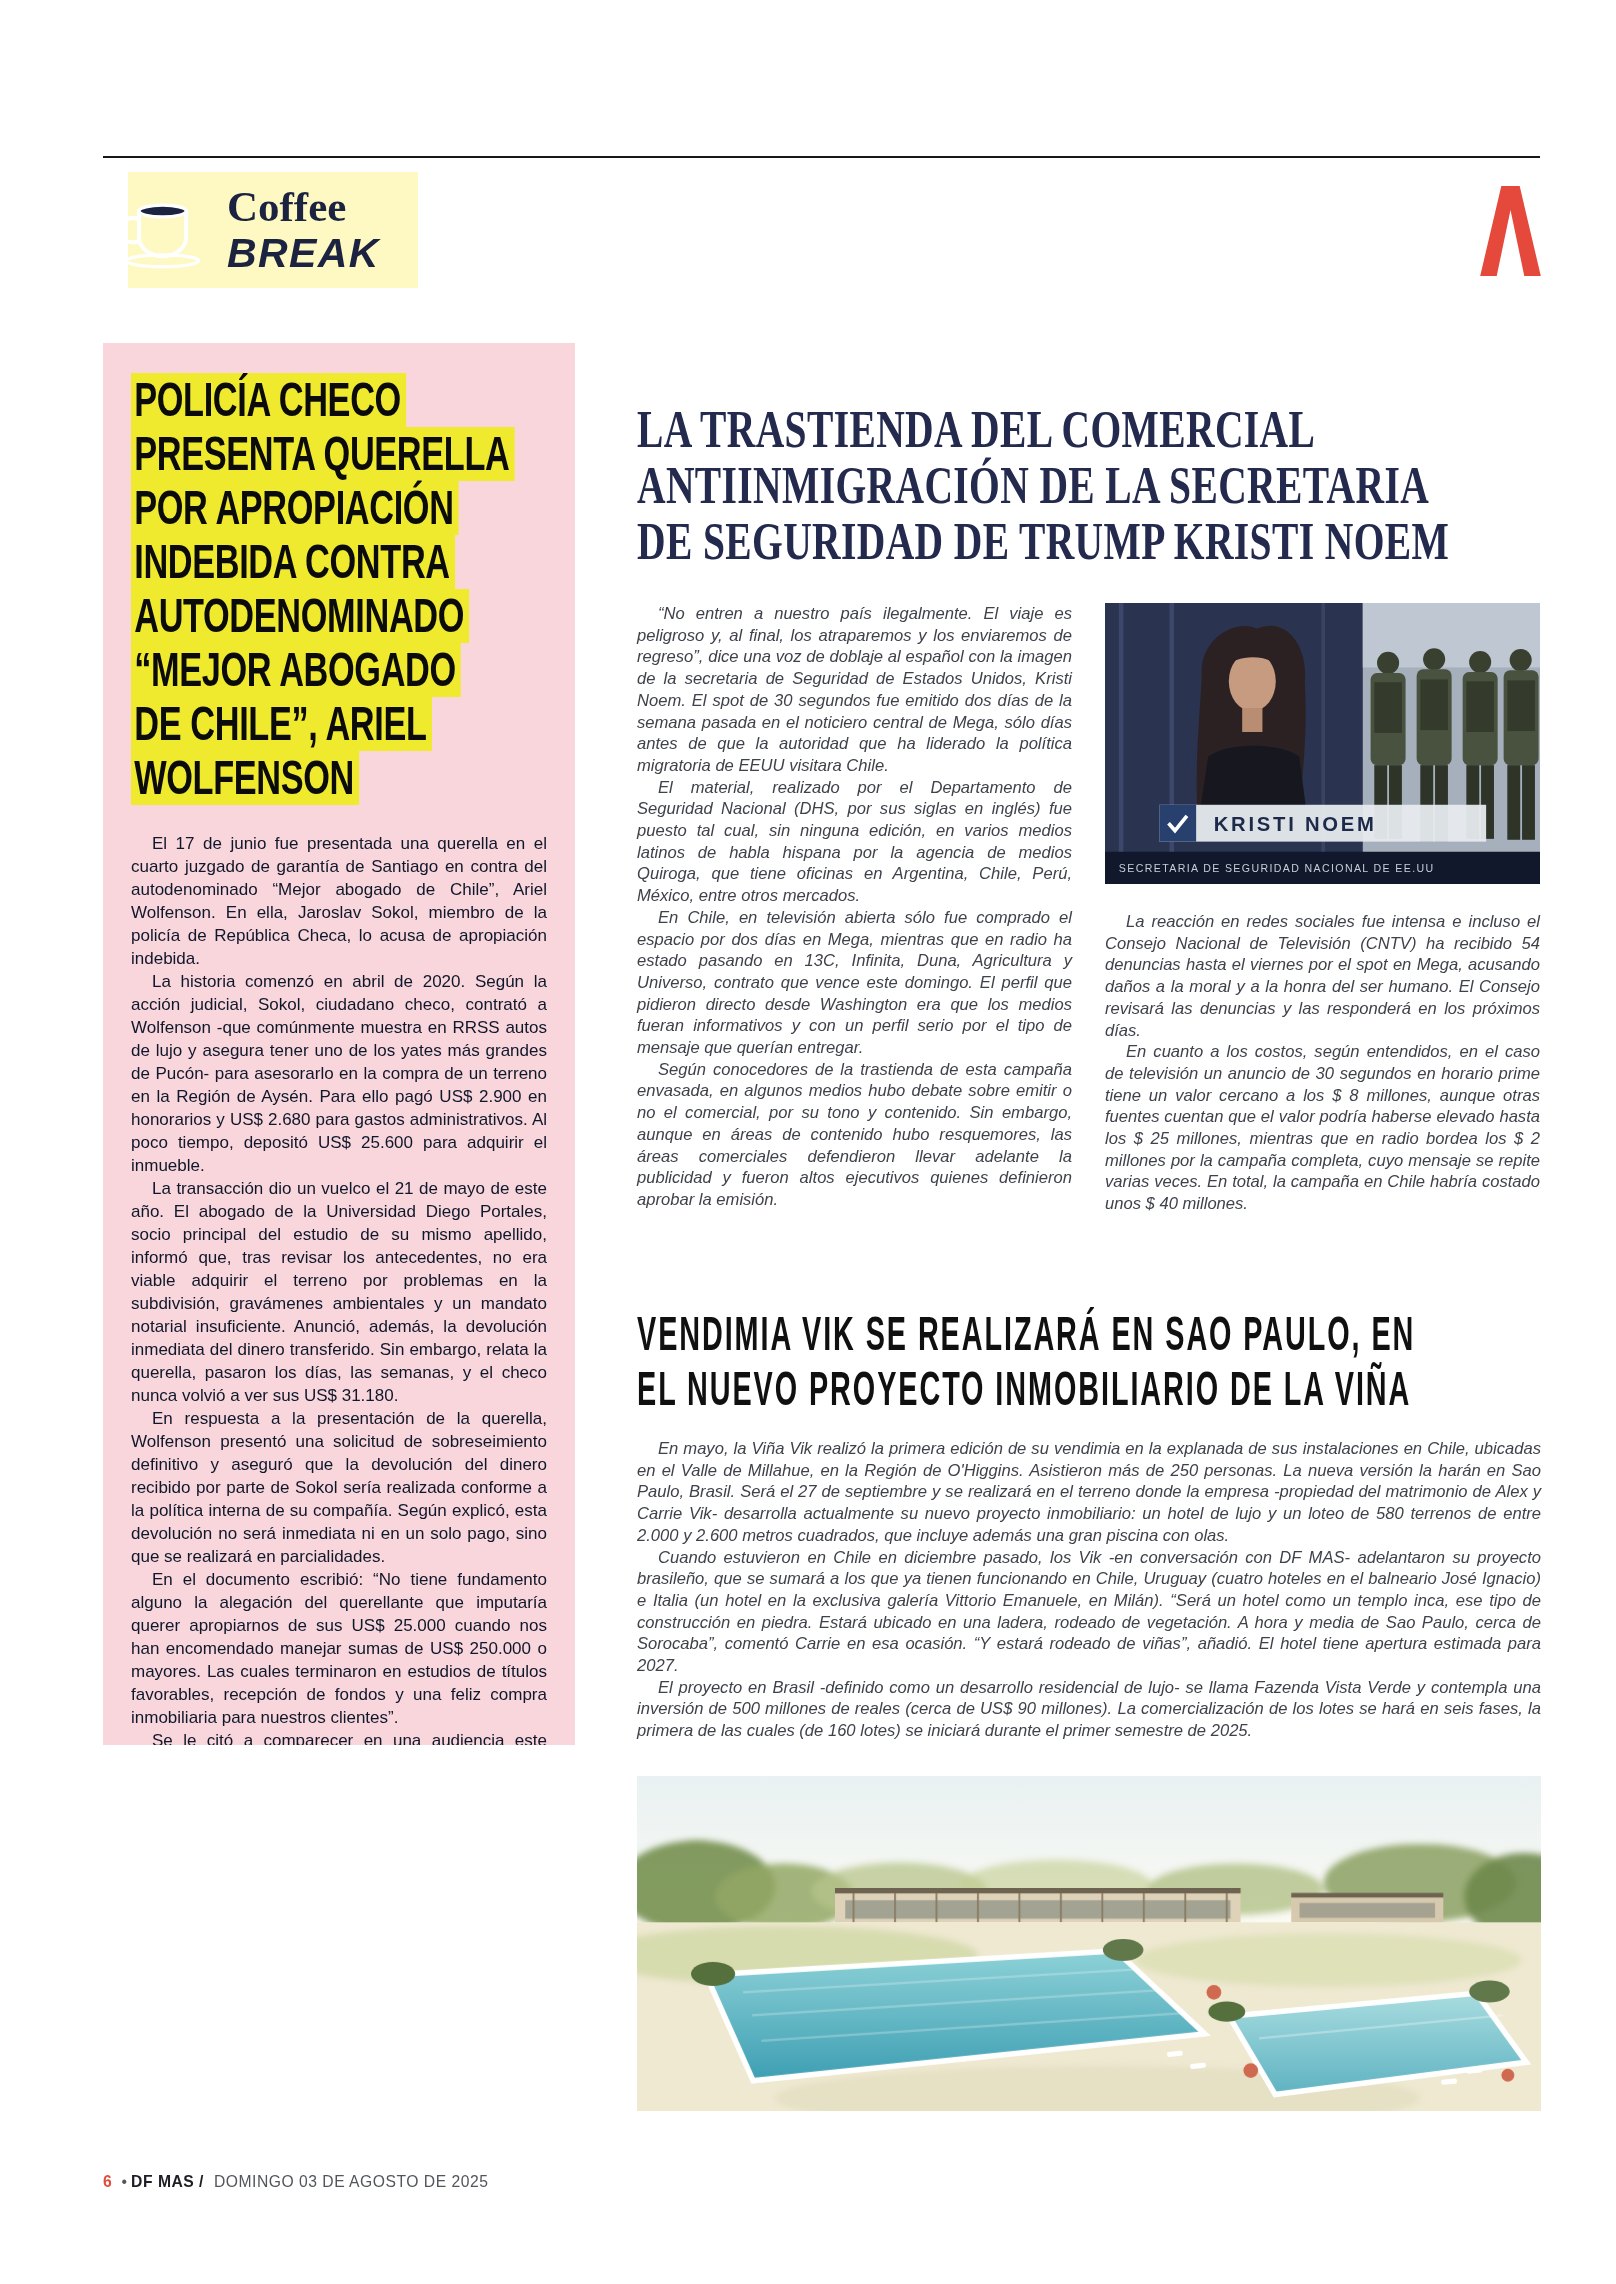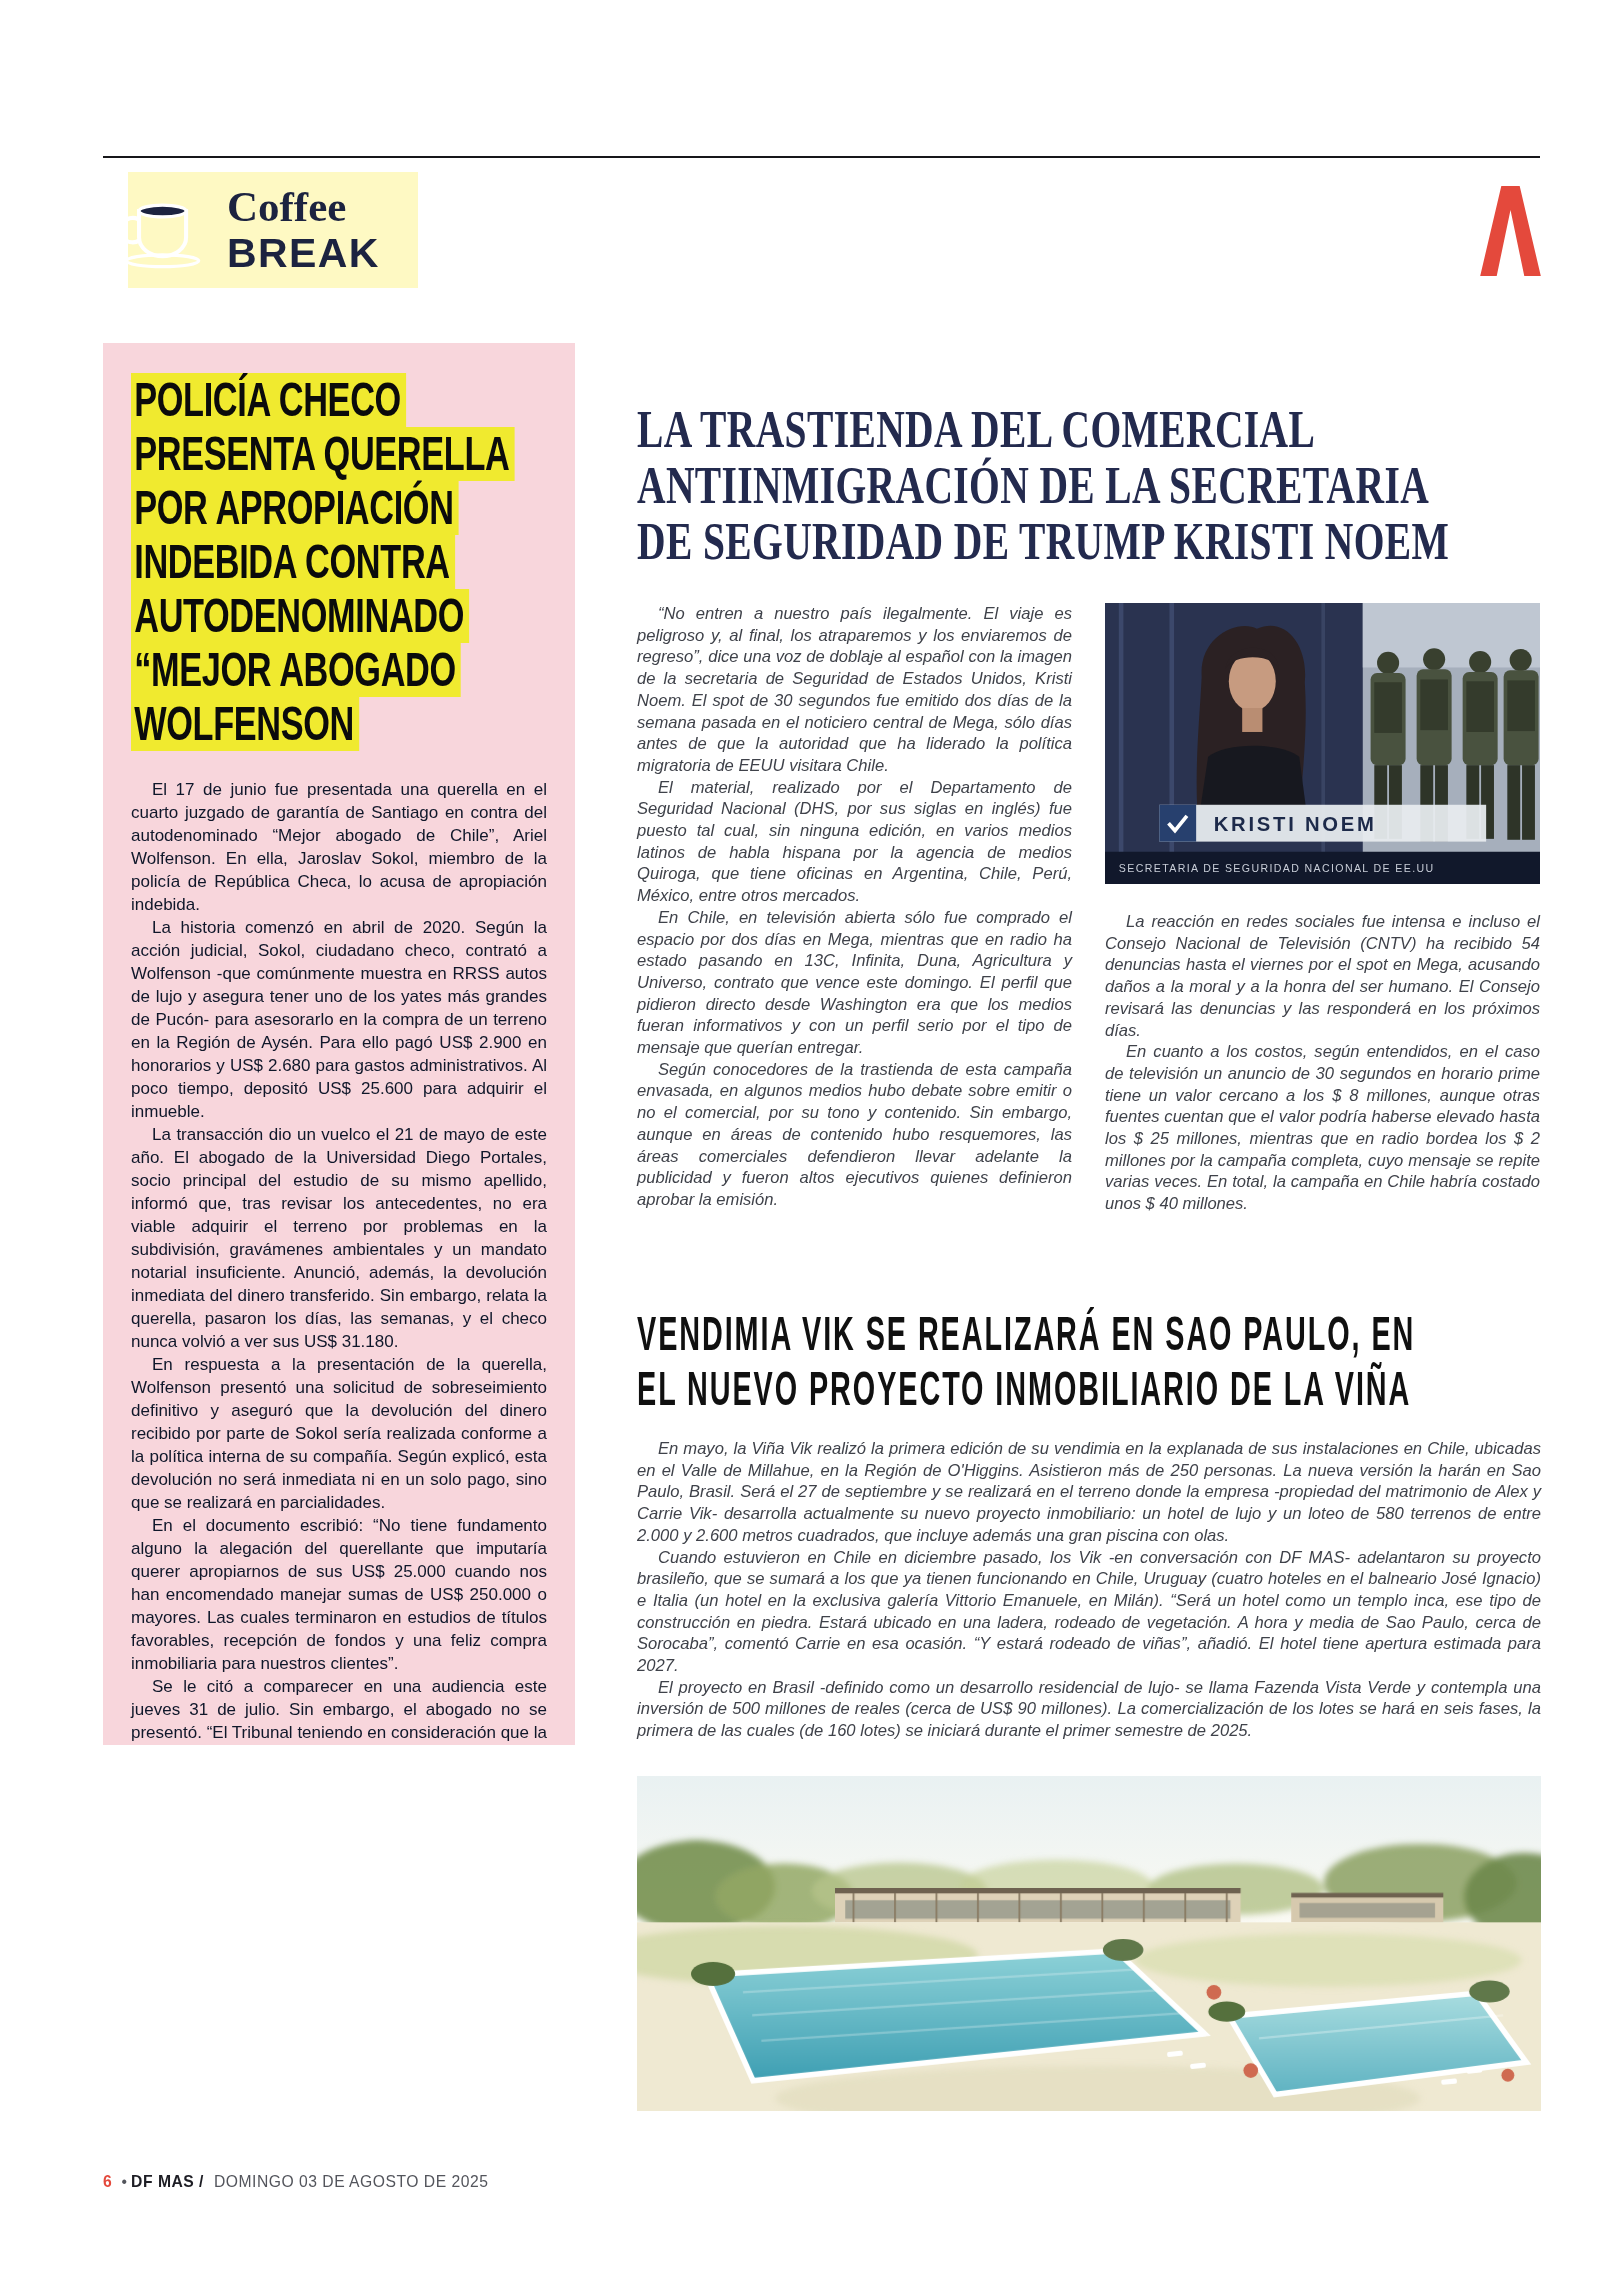--- a/index.html
+++ b/index.html
@@ -7,21 +7,21 @@
   body { font-family:"Liberation Sans", sans-serif; }
   .page { position:relative; width:1616px; height:2284px; background:#ffffff; overflow:hidden; margin:0 auto; }
 
   .top-rule { position:absolute; left:103px; top:156px; width:1437px; height:2.3px; background:#17171a; }
 
   
   .masthead-box { position:absolute; left:128px; top:172px; width:290px; height:116px; background:#fef9c3; }
   .coffee-cup { position:absolute; left:-16.6px; top:11px; width:95px; height:95px; }
   .masthead-text { position:absolute; left:99px; top:11px; color:#1C2340; }
   .masthead-text .coffee { font-family:"Liberation Serif", serif; font-weight:700; font-size:43px; line-height:47px; }
-  .masthead-text .break  { font-weight:700; font-size:41px; letter-spacing:1.4px; line-height:46px; }
+  .masthead-text .break  { font-weight:700; font-size:41px; letter-spacing:1.4px; line-height:46px;font-style:italic; }
   .lambda { position:absolute; left:1480px; top:186px; width:61px; height:90px; }
 
   
   .pink-box { position:absolute; left:103px; top:343px; width:472px; height:1402px; background:#F8D6DC; padding:29.5px 28px 18.4px 28px; overflow:hidden; }
   .hl-line { height:54px; white-space:nowrap; }
   .hl-line span { display:inline-block; transform:scaleX(0.70); transform-origin:left center;
                   background:#F0EA2F; color:#0b0b0b; font-weight:700; font-size:49px; line-height:53px;
                   padding:0 7.4px 1.8px 4.6px; letter-spacing:-0.5px; }
   .pink-body { margin-top:27px; }
   .pink-body p { font-size:17px; line-height:23px; color:#0f172a; text-align:justify; text-indent:21px; hyphens:none; }
@@ -76,20 +76,21 @@
   </svg>
 
   <aside class="pink-box">
     <h1>
       <div class="hl-line"><span>POLICÍA CHECO</span></div>
       <div class="hl-line"><span>PRESENTA QUERELLA</span></div>
       <div class="hl-line"><span>POR APROPIACIÓN</span></div>
       <div class="hl-line"><span>INDEBIDA CONTRA</span></div>
       <div class="hl-line"><span>AUTODENOMINADO</span></div>
       <div class="hl-line"><span>“MEJOR ABOGADO</span></div>
+      <div class="hl-line"><span>DE CHILE”, ARIEL</span></div>
       <div class="hl-line"><span>WOLFENSON</span></div>
     </h1>
     <div class="pink-body">
       <p>El 17 de junio fue presentada una querella en el cuarto juzgado de garantía de Santiago en contra del autodenominado “Mejor abogado de Chile”, Ariel Wolfenson. En ella, Jaroslav Sokol, miembro de la policía de República Checa, lo acusa de apropiación indebida.</p>
       <p>La historia comenzó en abril de 2020. Según la acción judicial, Sokol, ciudadano checo, contrató a Wolfenson -que comúnmente muestra en RRSS autos de lujo y asegura tener uno de los yates más grandes de Pucón- para asesorarlo en la compra de un terreno en la Región de Aysén. Para ello pagó US$ 2.900 en honorarios y US$ 2.680 para gastos administrativos. Al poco tiempo, depositó US$ 25.600 para adquirir el inmueble.</p>
       <p>La transacción dio un vuelco el 21 de mayo de este año. El abogado de la Universidad Diego Portales, socio principal del estudio de su mismo apellido, informó que, tras revisar los antecedentes, no era viable adquirir el terreno por problemas en la subdivisión, gravámenes ambientales y un mandato notarial insuficiente. Anunció, además, la devolución inmediata del dinero transferido. Sin embargo, relata la querella, pasaron los días, las semanas, y el checo nunca volvió a ver sus US$ 31.180.</p>
       <p>En respuesta a la presentación de la querella, Wolfenson presentó una solicitud de sobreseimiento definitivo y aseguró que la devolución del dinero recibido por parte de Sokol sería realizada conforme a la política interna de su compañía. Según explicó, esta devolución no será inmediata ni en un solo pago, sino que se realizará en parcialidades.</p>
       <p>En el documento escribió: “No tiene fundamento alguno la alegación del querellante que imputaría querer apropiarnos de sus US$ 25.000 cuando nos han encomendado manejar sumas de US$ 250.000 o mayores. Las cuales terminaron en estudios de títulos favorables, recepción de fondos y una feliz compra inmobiliaria para nuestros clientes”.</p>
       <p>Se le citó a comparecer en una audiencia este jueves 31 de julio. Sin embargo, el abogado no se presentó. “El Tribunal teniendo en consideración que la audiencia se encontraba programada para las 09:00 horas, siendo las 10:17 horas, aparece una conexión en negro con el logo de ‘Wolfenson Abogados’, se les ha llamado en tres ocasiones para que active cámara y micrófono, no lo hace, la defensa es quien hace la petición en la presente causa, no se conecta, se entiende en consecuencia que la petición está desistida”, se lee del acta de la audiencia de sobreseimiento.</p>
     </div>

